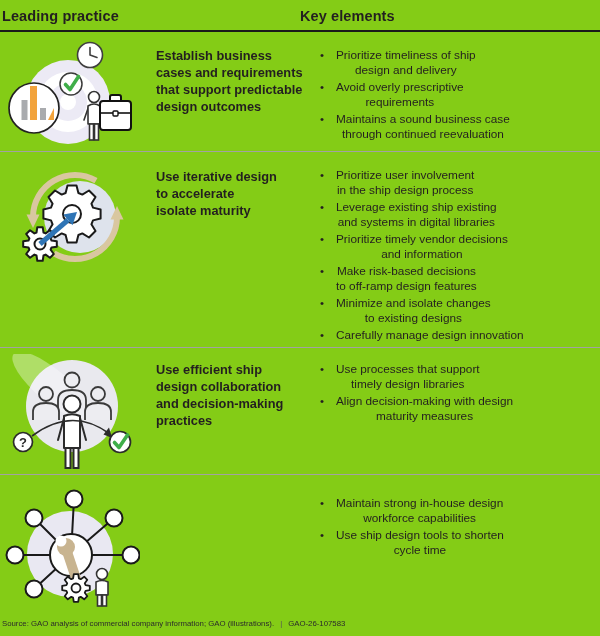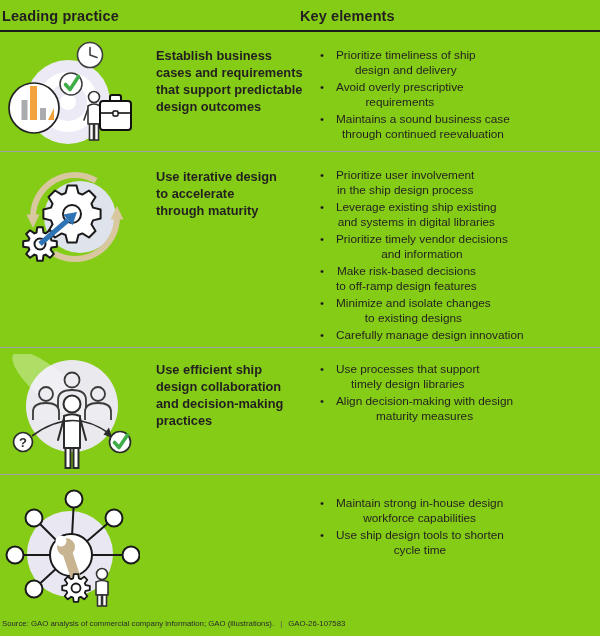--- a/index.html
+++ b/index.html
@@ -108,21 +108,21 @@
       <path d="M51.5,78.5 L56.8,79.3 L56.8,84.7 L51.5,85.5 L50.6,87.6 L53.8,92 L50,95.8 L45.6,92.6 L43.5,93.5 L42.7,98.8 L37.3,98.8 L36.5,93.5 L34.4,92.6 L30,95.8 L26.2,92 L29.4,87.6 L28.5,85.5 L23.2,84.7 L23.2,79.3 L28.5,78.5 L29.4,76.4 L26.2,72 L30,68.2 L34.4,71.4 L36.5,70.5 L37.3,65.2 L42.7,65.2 L43.5,70.5 L45.6,71.4 L50,68.2 L53.8,72 L50.6,76.4 Z"></path>
       <circle cx="40" cy="82" r="5.5"></circle>
     </g>
     <g>
       <line x1="40" y1="82" x2="68" y2="58" stroke="#2E74B5" stroke-width="5"></line>
       <polygon points="77,50 72.5,63.2 63.3,52.6" fill="#2E74B5"></polygon>
     </g>
   </svg>
   <div class="title" style="top:168px;">Use iterative design
 to accelerate
-through maturity</div>
+isolate maturity</div>
   <ul class="bullets" style="top:168px;">
       <li>
         <span class="dot">•</span>
         <span class="btext">Prioritize user involvement
 in the ship design process</span>
       </li>
       <li>
         <span class="dot">•</span>
         <span class="btext">Leverage existing ship existing
 and systems in digital libraries</span>

